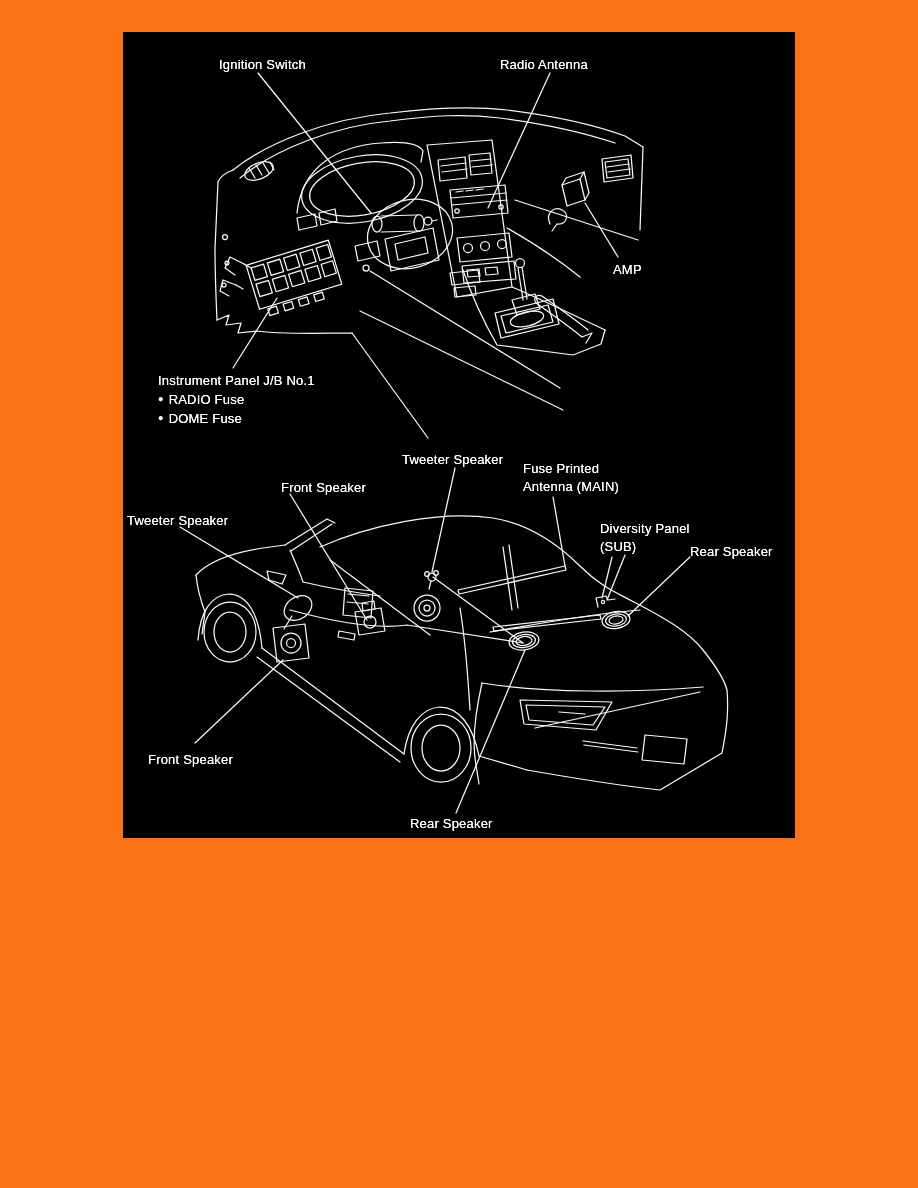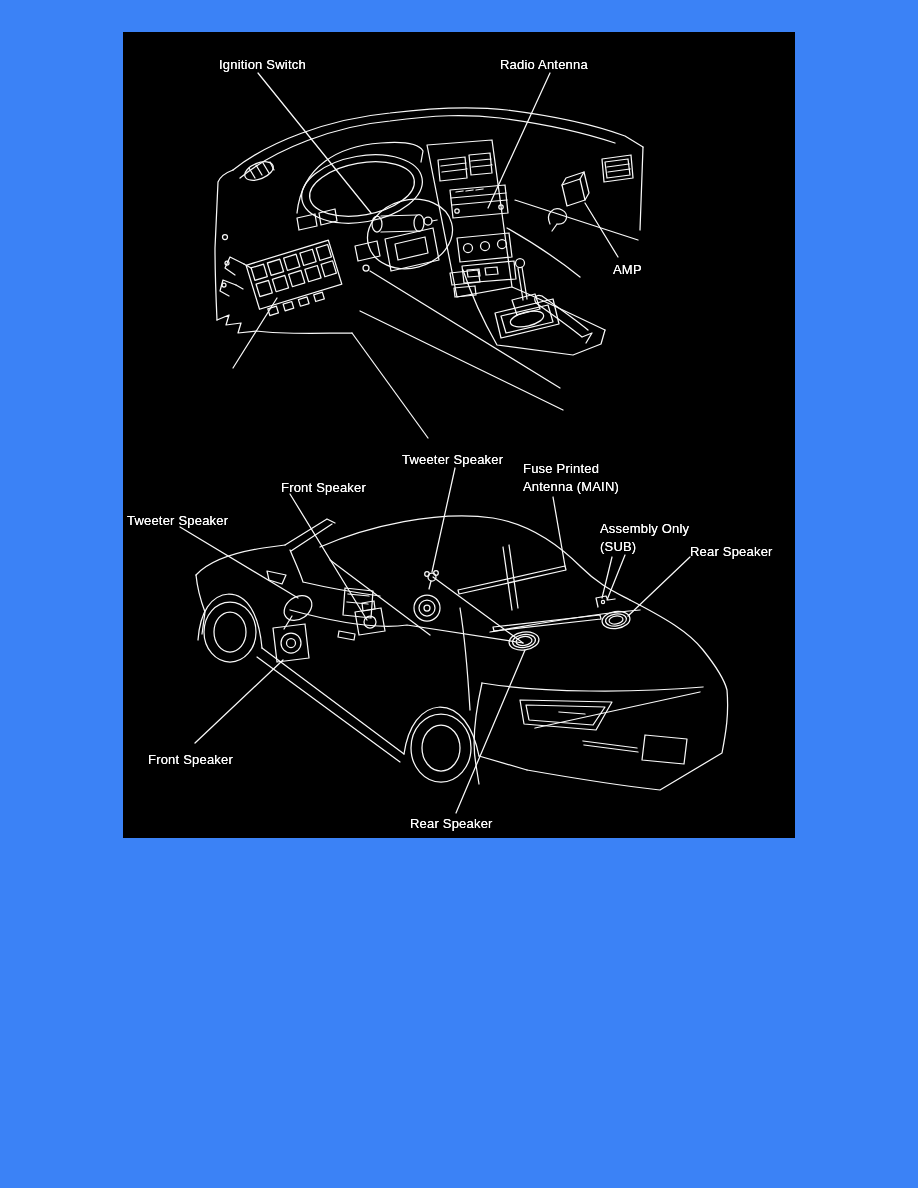--- a/index.html
+++ b/index.html
@@ -1,16 +1,16 @@
 <!DOCTYPE html>
 <html><head>
 <meta charset="utf-8">
 <style>
   html,body{margin:0;padding:0;background:#ffffff;}
-  #page{position:relative;width:918px;height:1188px;background:#3b82f6;overflow:hidden;
+  #page{position:relative;width:918px;height:1188px;background:#f97316;overflow:hidden;
         font-family:"Liberation Sans","DejaVu Sans",sans-serif;}
   #panel{position:absolute;left:123px;top:32px;width:672px;height:806px;background:#000000;}
   #art{position:absolute;left:0;top:0;width:672px;height:806px;}
   .art path,.art ellipse,.art circle,.art rect,.art line{
       stroke:#f8f8f8;fill:none;stroke-width:1.25;stroke-linecap:round;stroke-linejoin:round;}
   .lbl{position:absolute;color:#fdfdfd;font-size:13px;line-height:18px;letter-spacing:.2px;
        white-space:nowrap;text-shadow:0 0 .6px #ffffff;}
   .jb{line-height:19px;}
   .bullet{font-size:9px;margin-right:5px;vertical-align:2px;}
 </style>
@@ -238,29 +238,34 @@
         <path d="M567,525 L505,584"></path>
         <path d="M333,781 L402,618"></path>
         <path d="M72,711 L160,628"></path>
       </g>
     </svg>
 
     <div class="lbl" style="left:96px;top:24px">Ignition Switch</div>
     <div class="lbl" style="left:377px;top:24px">Radio Antenna</div>
     <div class="lbl" style="left:490px;top:229px">AMP</div>
 
+    <div class="lbl jb" style="left:35px;top:339px">
+      <div>Instrument Panel J/B No.1</div>
+      <div><span class="bullet">●</span><span>RADIO Fuse</span></div>
+      <div><span class="bullet">●</span><span>DOME Fuse</span></div>
+    </div>
 
     <div class="lbl" style="left:279px;top:419px">Tweeter Speaker</div>
     <div class="lbl" style="left:400px;top:428px">
       <div>Fuse Printed</div>
       <div>Antenna (MAIN)</div>
     </div>
     <div class="lbl" style="left:158px;top:447px">Front Speaker</div>
     <div class="lbl" style="left:4px;top:480px">Tweeter Speaker</div>
     <div class="lbl" style="left:477px;top:488px">
-      <div>Assembly Only</div>
+      <div>Diversity Panel</div>
       <div>(SUB)</div>
     </div>
     <div class="lbl" style="left:567px;top:511px">Rear Speaker</div>
     <div class="lbl" style="left:25px;top:719px">Front Speaker</div>
     <div class="lbl" style="left:287px;top:783px">Rear Speaker</div>
   </div>
 </div>
 
 </body></html>

